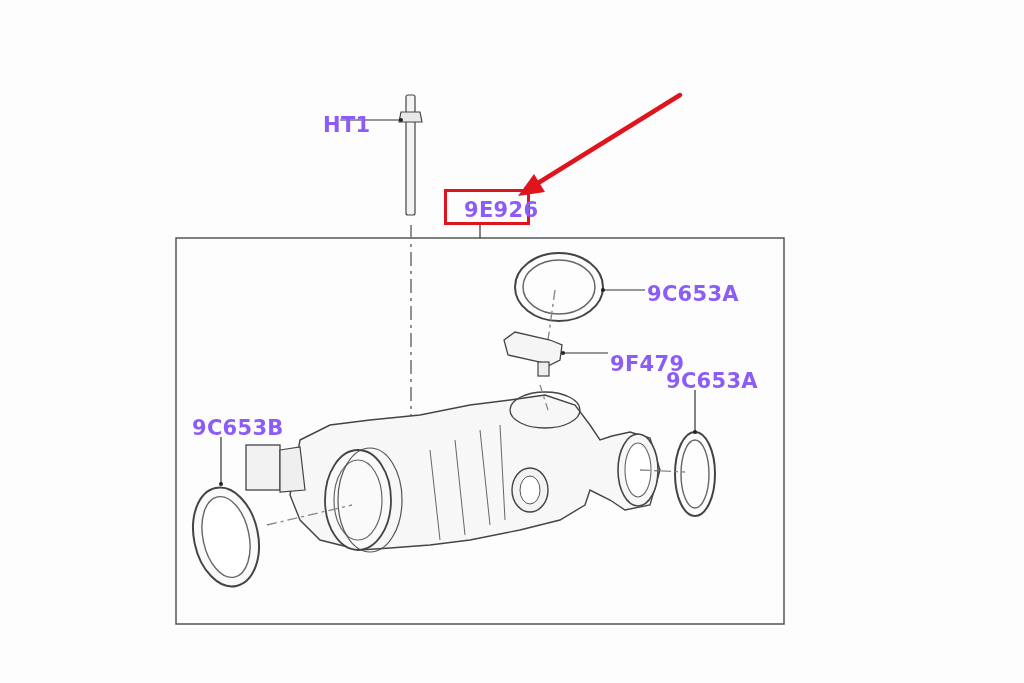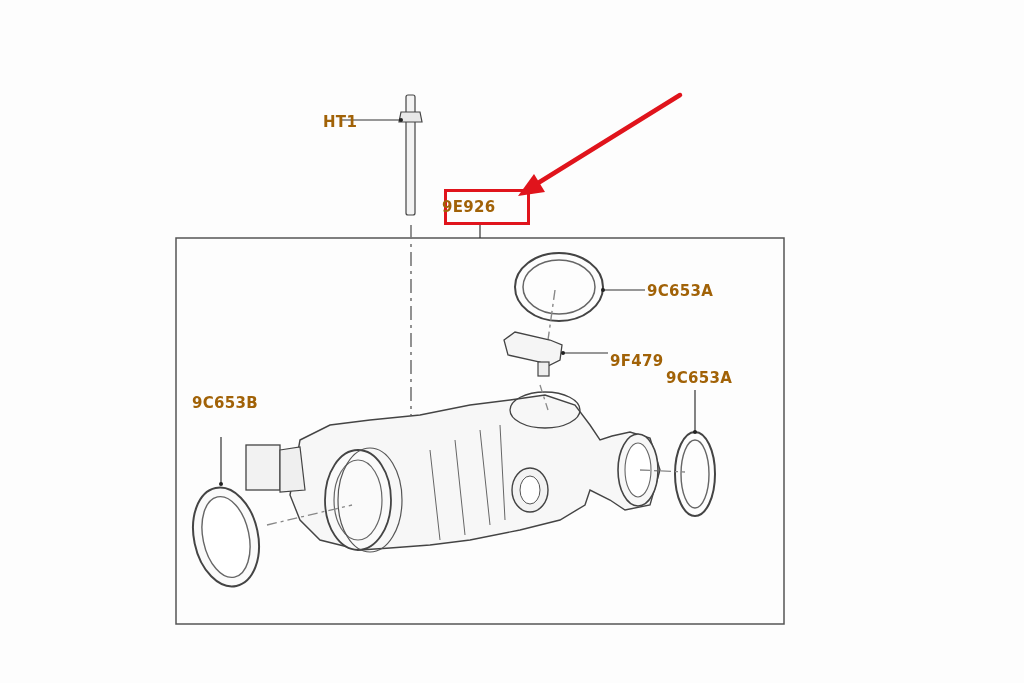--- a/index.html
+++ b/index.html
@@ -1,19 +1,19 @@
 <!DOCTYPE html>
 <html><head>
 <meta charset="utf-8">
 <style>
   html, body { margin: 0; padding: 0; background: #ffffff; }
   body { width: 1024px; height: 683px; position: relative; overflow: hidden; font-family: "DejaVu Sans", sans-serif; }
   .canvas { position: absolute; left: 0; top: 0; width: 1024px; height: 683px; background: #fdfdfd; }
   svg { position: absolute; left: 0; top: 0; }
-  .label { position: absolute; font-family: "DejaVu Sans", sans-serif; font-weight: bold; font-size: 15px; color: #a16207; letter-spacing: 0.3px; white-space: nowrap; }
+  .label { position: absolute; font-family: "DejaVu Sans", sans-serif; font-weight: bold; font-size: 21px; color: #8b5cf6; letter-spacing: 0.3px; white-space: nowrap; }
   .hl-box { position: absolute; border: 3px solid #e0141c; box-sizing: border-box; }
 </style>
 </head>
 <body>
 
 <div class="canvas">
 
   <svg width="1024" height="683" viewBox="0 0 1024 683">
 
     <rect x="176" y="238" width="608" height="386" fill="none" stroke="#555" stroke-width="1.5"></rect>
@@ -83,18 +83,18 @@
 
     <g>
       <line x1="680" y1="95" x2="530" y2="188" stroke="#e0141c" stroke-width="4.5" stroke-linecap="round"></line>
       <polygon points="518,196 534,174 545,192" fill="#e0141c"></polygon>
     </g>
   </svg>
 
   <div class="hl-box" style="left:444px; top:189px; width:86px; height:36px;"></div>
 
   <span class="label" style="left:323px; top:113px;">HT1</span>
-  <span class="label" style="left:442px; top:198px;">9E926</span>
+  <span class="label" style="left:464px; top:198px;">9E926</span>
   <span class="label" style="left:647px; top:282px;">9C653A</span>
   <span class="label" style="left:610px; top:352px;">9F479</span>
   <span class="label" style="left:666px; top:369px;">9C653A</span>
-  <span class="label" style="left:192px; top:394px;">9C653B</span>
+  <span class="label" style="left:192px; top:416px;">9C653B</span>
 </div>
 
 </body></html>

